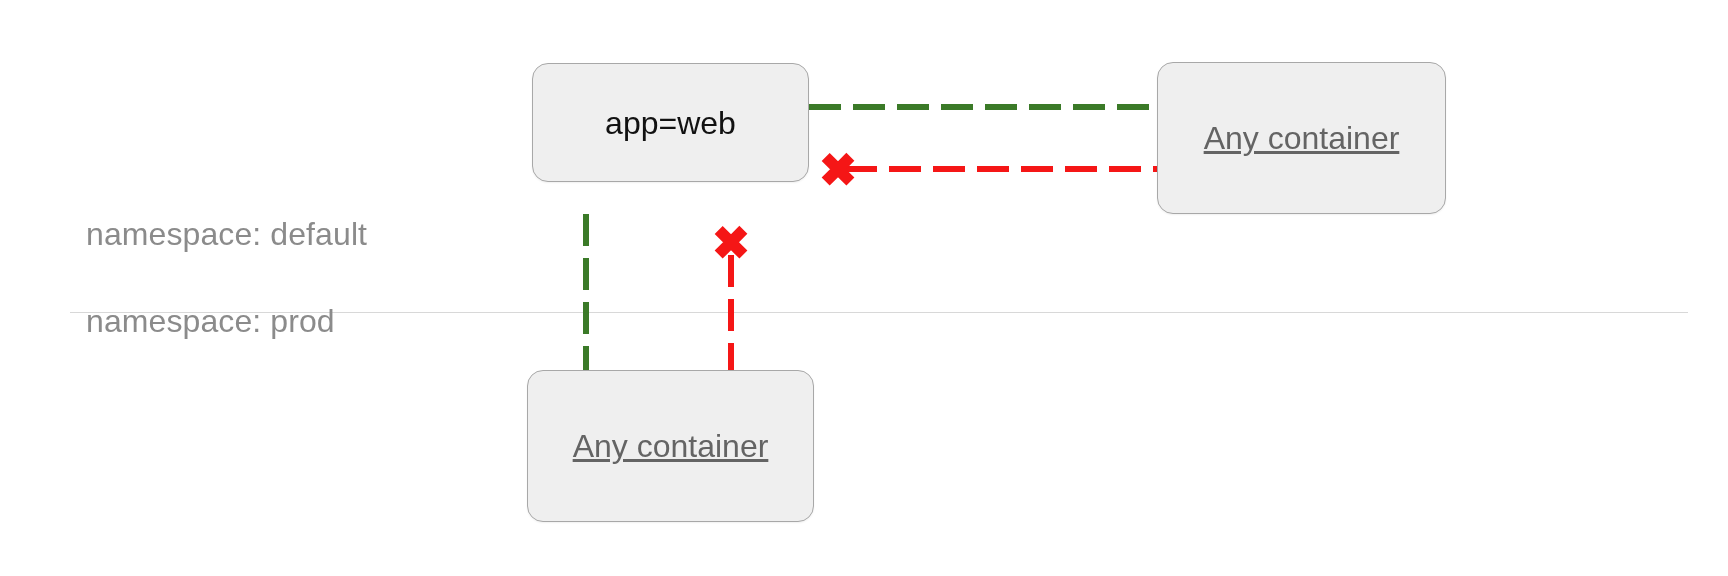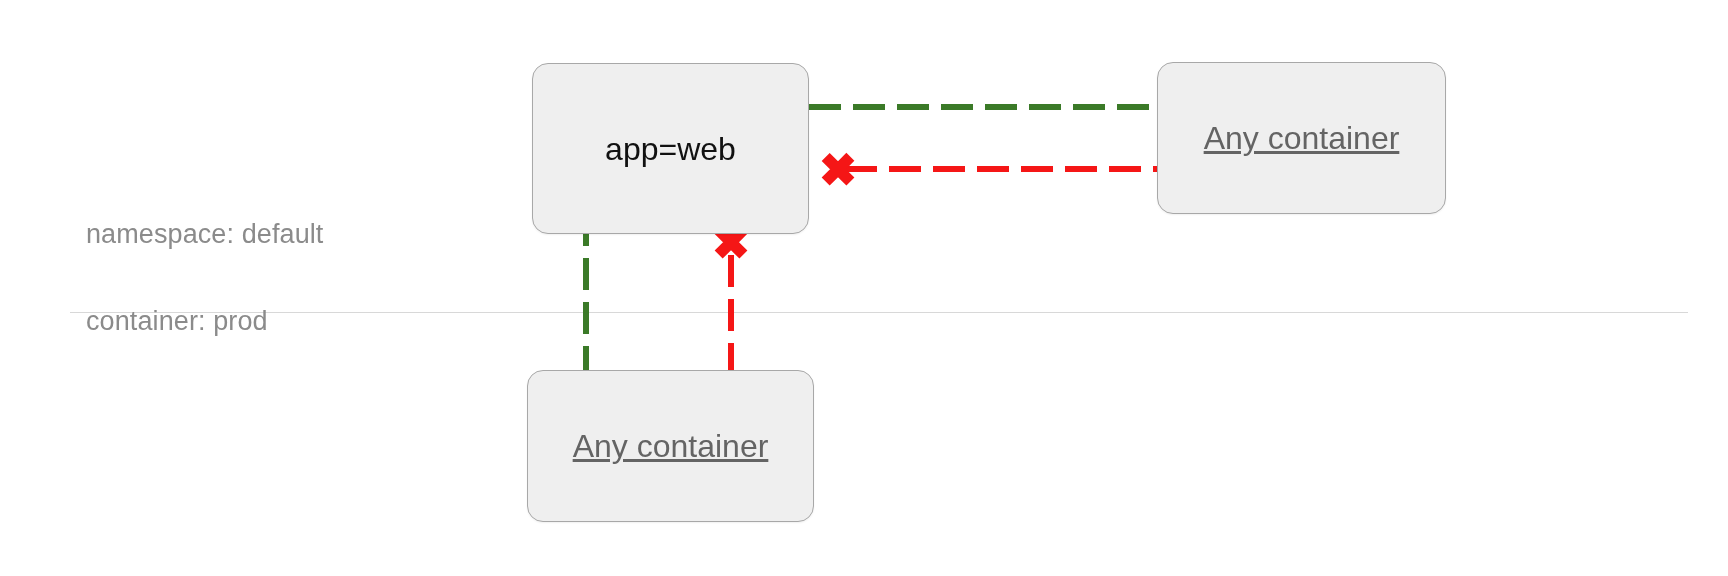--- a/index.html
+++ b/index.html
@@ -26,21 +26,21 @@
     top: 312px;
     width: 1618px;
     height: 1px;
     background: #d8d8d8;
   }
 
   
   .ns-label {
     position: absolute;
     color: #8b8b8b;
-    font-size: 27px;
+    font-size: 32px;
     line-height: 32px;
     letter-spacing: 0.1px;
     white-space: nowrap;
     text-align: right;
   }
   .ns-label.default { left: 86px; top: 218px; }
   .ns-label.prod    { left: 86px; top: 305px; }
 
   
   .node {
@@ -55,21 +55,21 @@
     box-shadow: 0 1px 2px rgba(0,0,0,0.06);
   }
   .node .node-label {
     font-size: 32px;
     line-height: 36px;
     white-space: nowrap;
   }
   .node.primary .node-label { color: #111111; }
   .node.generic .node-label { color: #646464; text-decoration: underline; }
 
-  #node-app-web     { left: 532px; top: 63px;  width: 277px; height: 171px; }
+  #node-app-web     { left: 532px; top: 63px;  width: 277px; height: 119px; }
   #node-right       { left: 1157px; top: 62px; width: 289px; height: 152px; }
   #node-bottom      { left: 527px; top: 370px; width: 287px; height: 152px; }
 
   
   .edge {
     position: absolute;
   }
   .edge.h {
     height: 6px;
   }
@@ -116,21 +116,21 @@
   #block-marker-south { left: 707px; top: 219px; }
 </style>
 </head>
 <body>
 
 <div id="canvas">
 
   <div class="ns-divider"></div>
 
   <div class="ns-label default">namespace: default</div>
-  <div class="ns-label prod">container: prod</div>
+  <div class="ns-label prod">namespace: prod</div>
 
   <div class="edge h green" id="edge-top-right-allow"></div>
   <div class="edge h red" id="edge-top-right-deny"></div>
   <div class="edge v green" id="edge-down-allow"></div>
   <div class="edge v red" id="edge-down-deny"></div>
 
   <div class="block-marker" id="block-marker-east">✖</div>
   <div class="block-marker" id="block-marker-south">✖</div>
 
   <div class="node primary" id="node-app-web">

